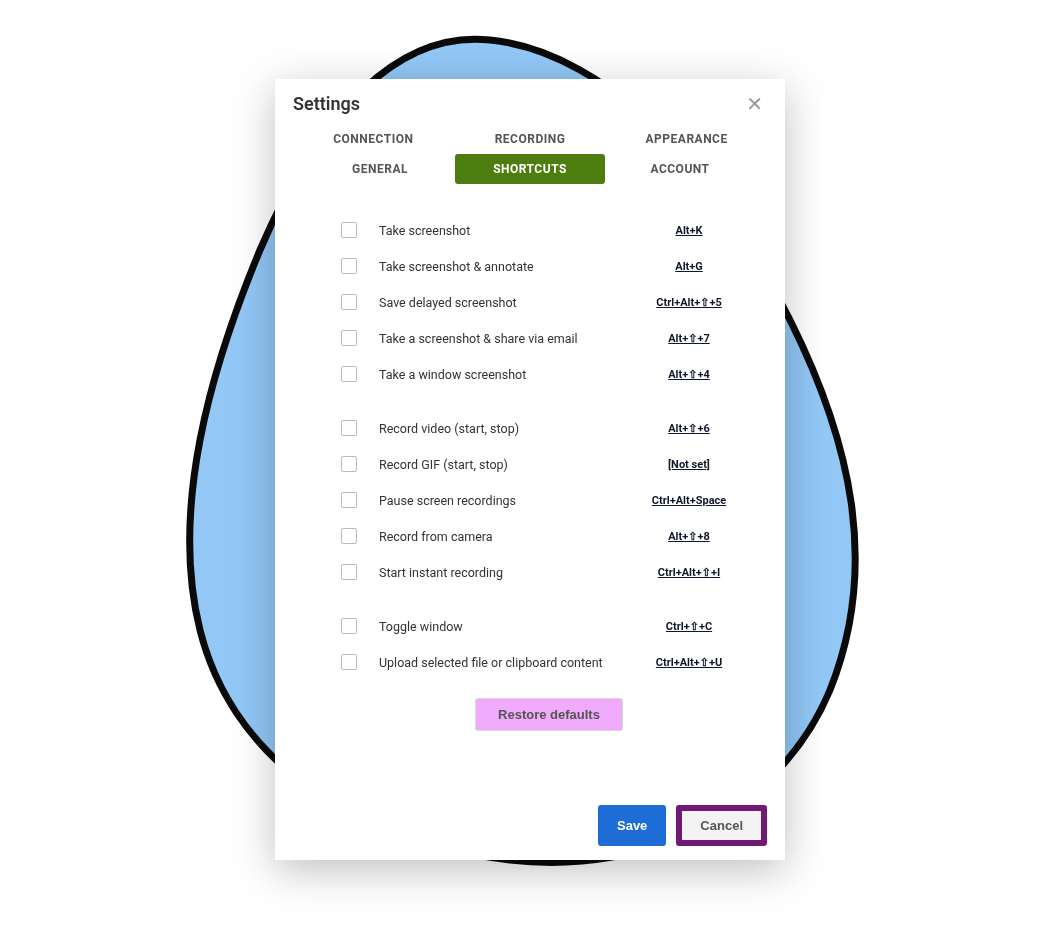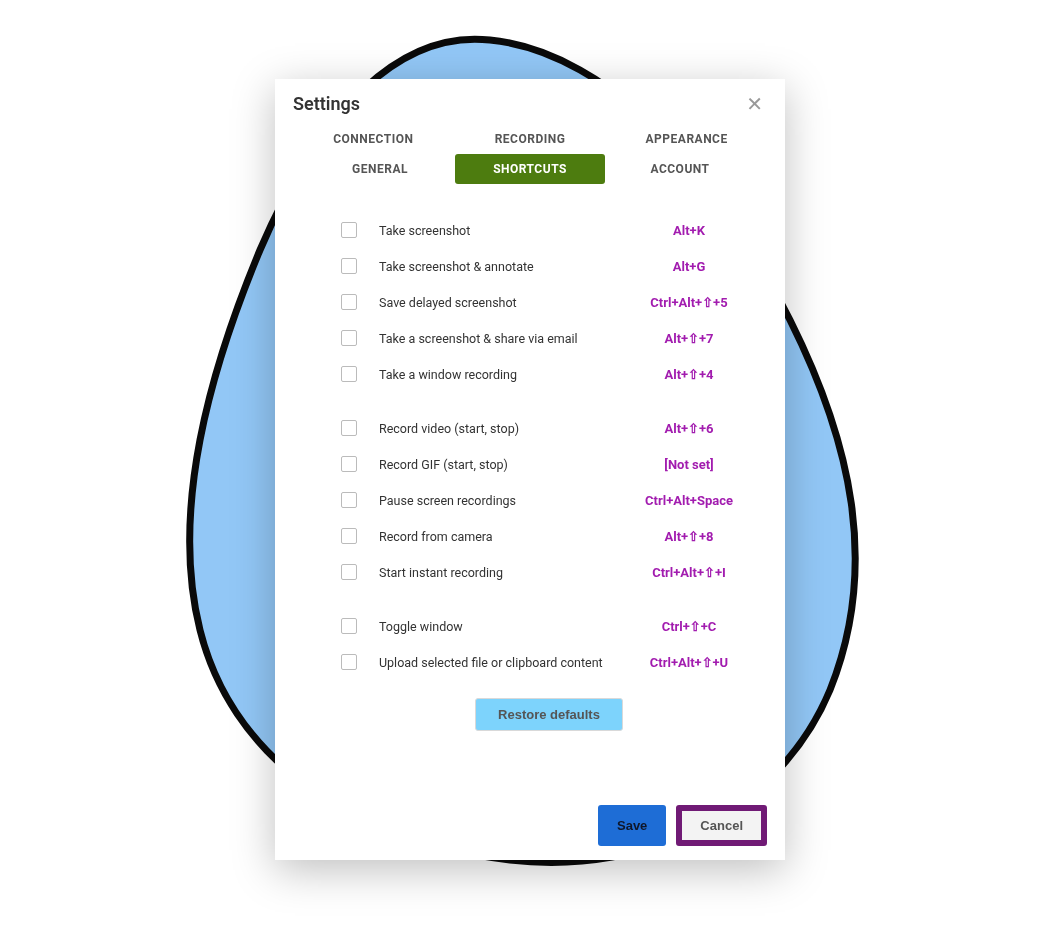--- a/index.html
+++ b/index.html
@@ -97,33 +97,34 @@
       margin-right: 10px;
       flex-shrink: 0;
       background: #fff;
     }
     .shortcut-label {
       font-size: 12.5px;
       color: #333;
       flex: 0 0 230px;
     }
     .shortcut-key {
-      font-size: 13px;
+      font-size: 11px;
       font-weight: 700;
-      color: #a21caf;
+      color: #0f172a;
       text-align: center;
       flex: 1;
+      text-decoration: underline;
     }
     .restore-wrap {
       display: flex;
       justify-content: center;
       margin-top: 16px;
     }
     .restore-btn {
-      background: #7dd3fc;
+      background: #f0abfc;
       border: 1px solid #d9d9d9;
       border-radius: 3px;
       padding: 8px 22px;
       font-size: 13px;
       font-weight: 600;
       color: #555;
       cursor: pointer;
     }
     .footer {
       padding: 14px 18px;
@@ -134,21 +135,21 @@
     .btn {
       padding: 7px 18px;
       border-radius: 3px;
       font-size: 13px;
       font-weight: 600;
       cursor: pointer;
       border: 1px solid transparent;
     }
     .btn-primary {
       background: #1e6dd6;
-      color: #0f172a;
+      color: #ffffff;
     }
     .btn-secondary {
       background: #f3f3f3;
       color: #555;
       border: 6px solid #701a75;
     }
   </style>
 </head>
 <body>
 
@@ -198,21 +199,21 @@
         <div class="shortcut-label">Save delayed screenshot</div>
         <div class="shortcut-key">Ctrl+Alt+⇧+5</div>
       </div>
       <div class="shortcut-row">
         <div class="checkbox"></div>
         <div class="shortcut-label">Take a screenshot &amp; share via email</div>
         <div class="shortcut-key">Alt+⇧+7</div>
       </div>
       <div class="shortcut-row">
         <div class="checkbox"></div>
-        <div class="shortcut-label">Take a window recording</div>
+        <div class="shortcut-label">Take a window screenshot</div>
         <div class="shortcut-key">Alt+⇧+4</div>
       </div>
     </div>
 
     <div class="shortcut-group">
       <div class="shortcut-row">
         <div class="checkbox"></div>
         <div class="shortcut-label">Record video (start, stop)</div>
         <div class="shortcut-key">Alt+⇧+6</div>
       </div>

